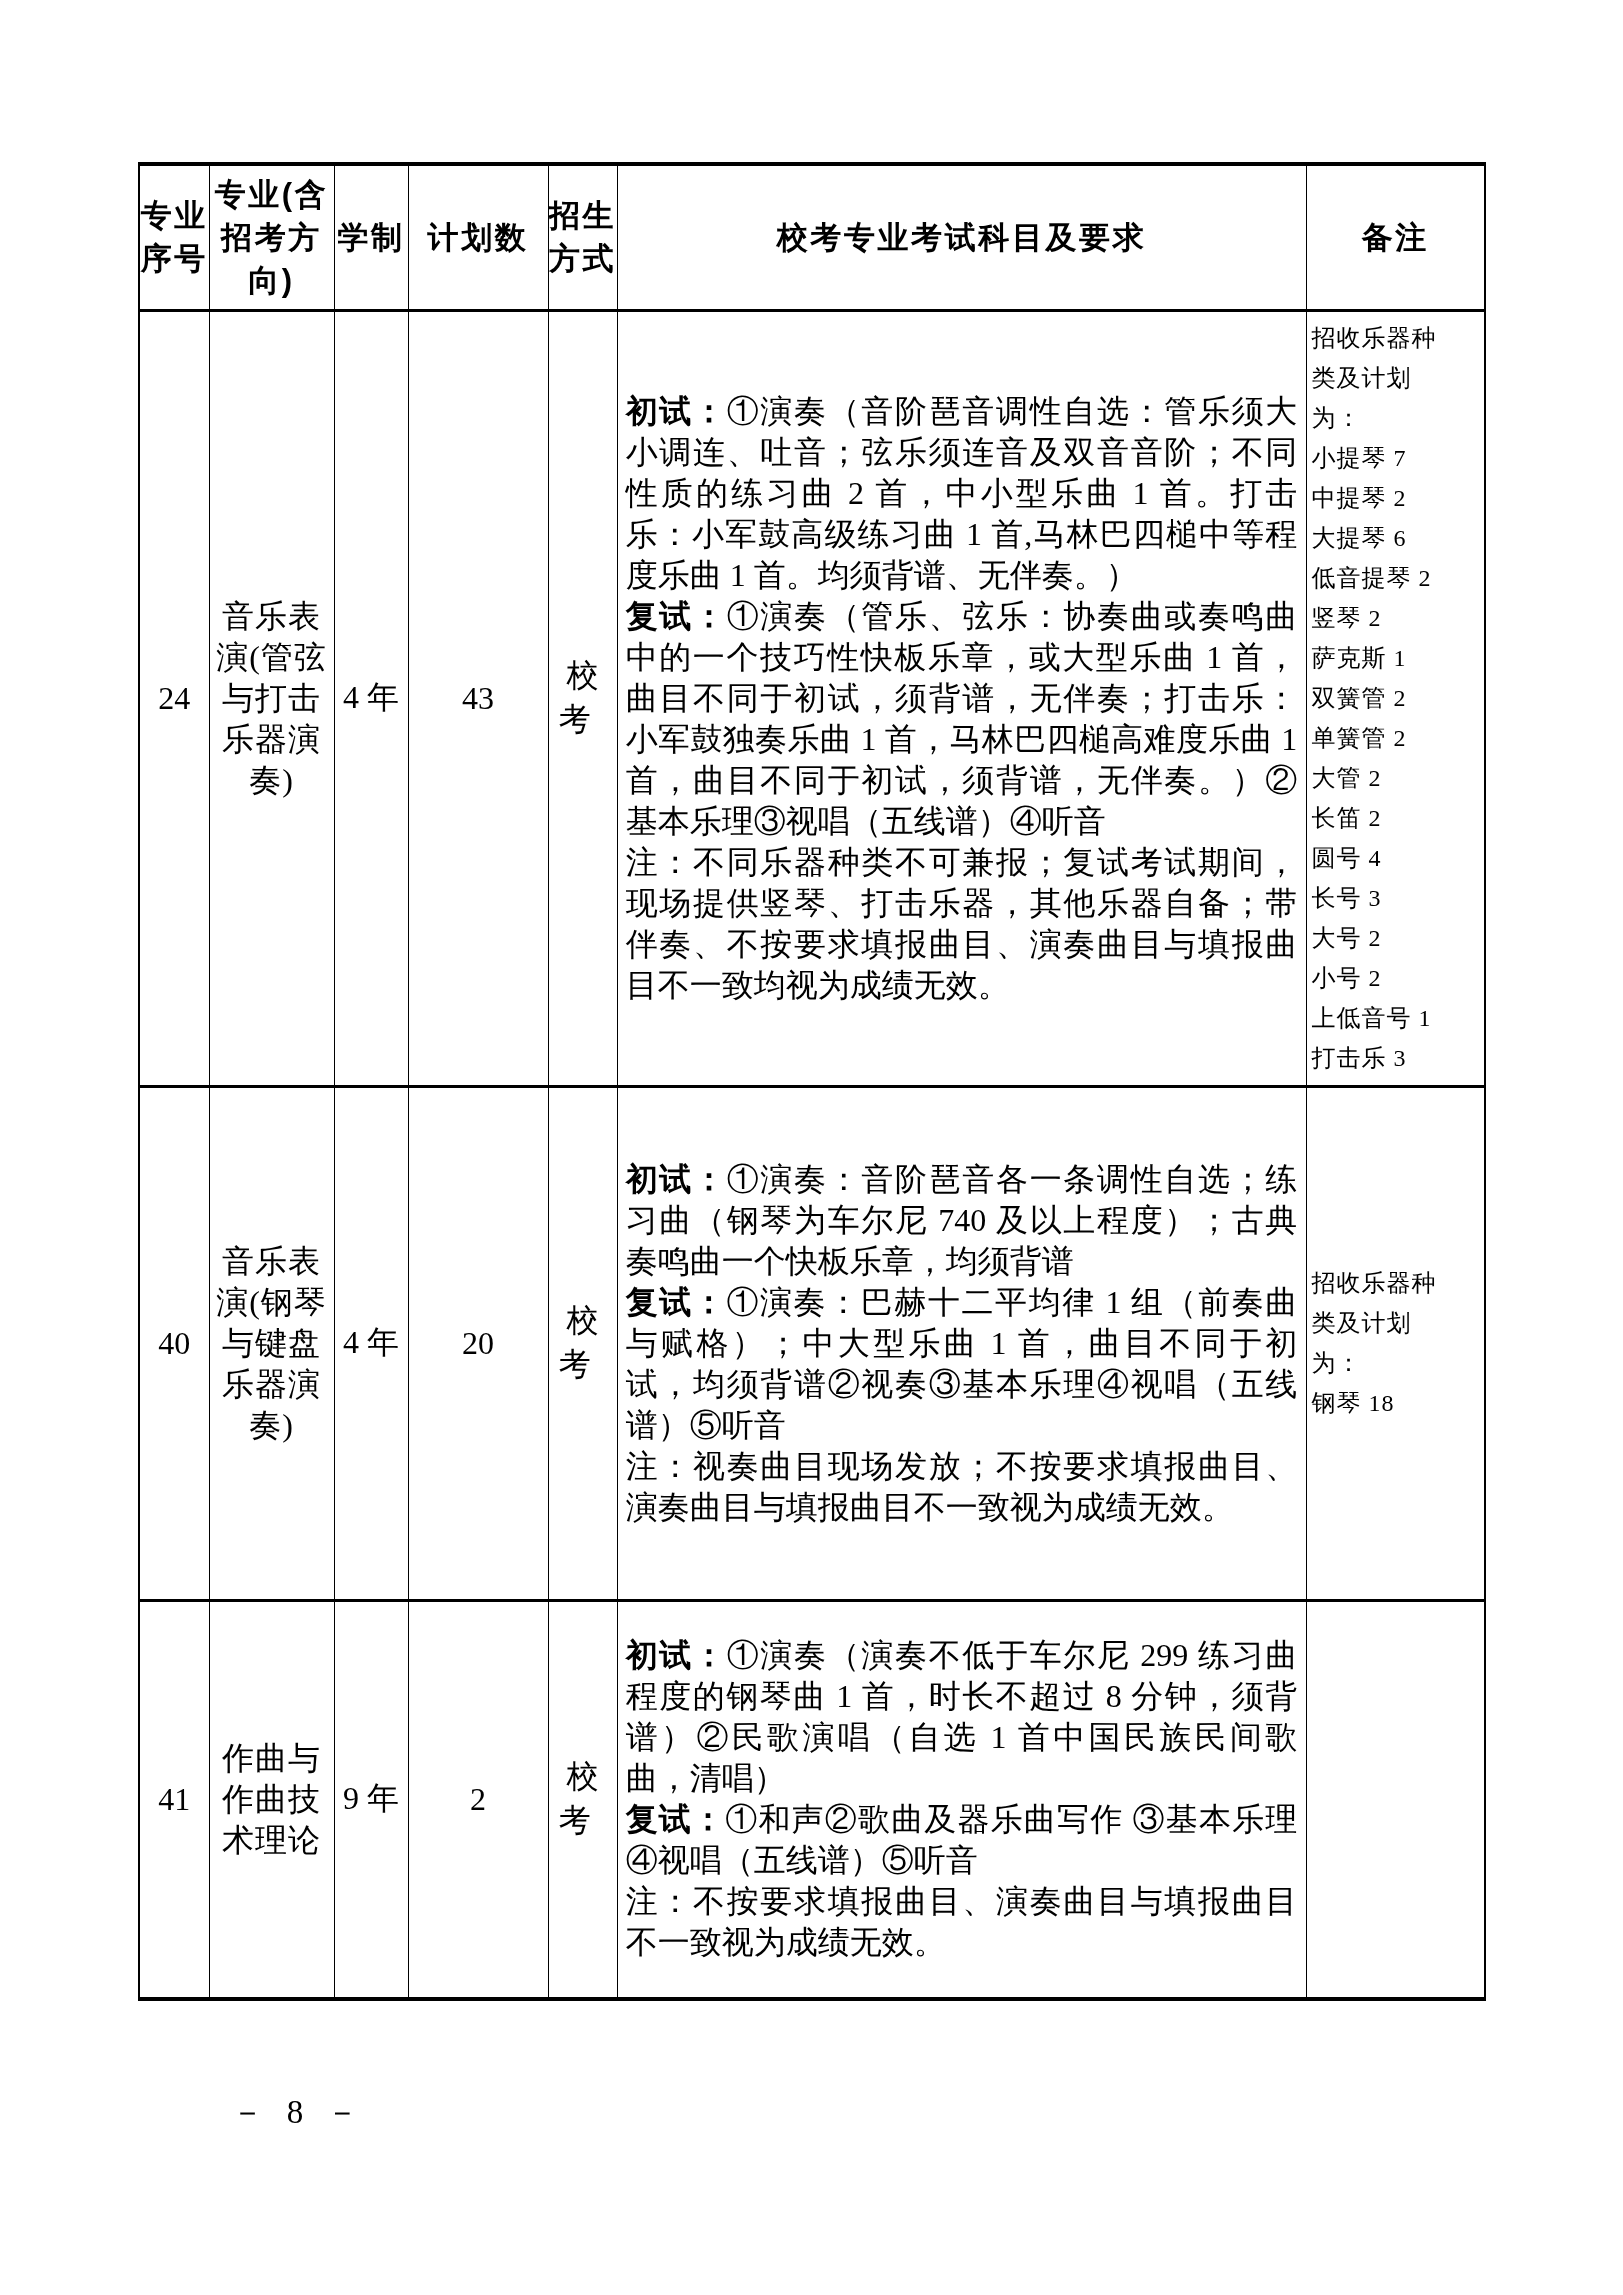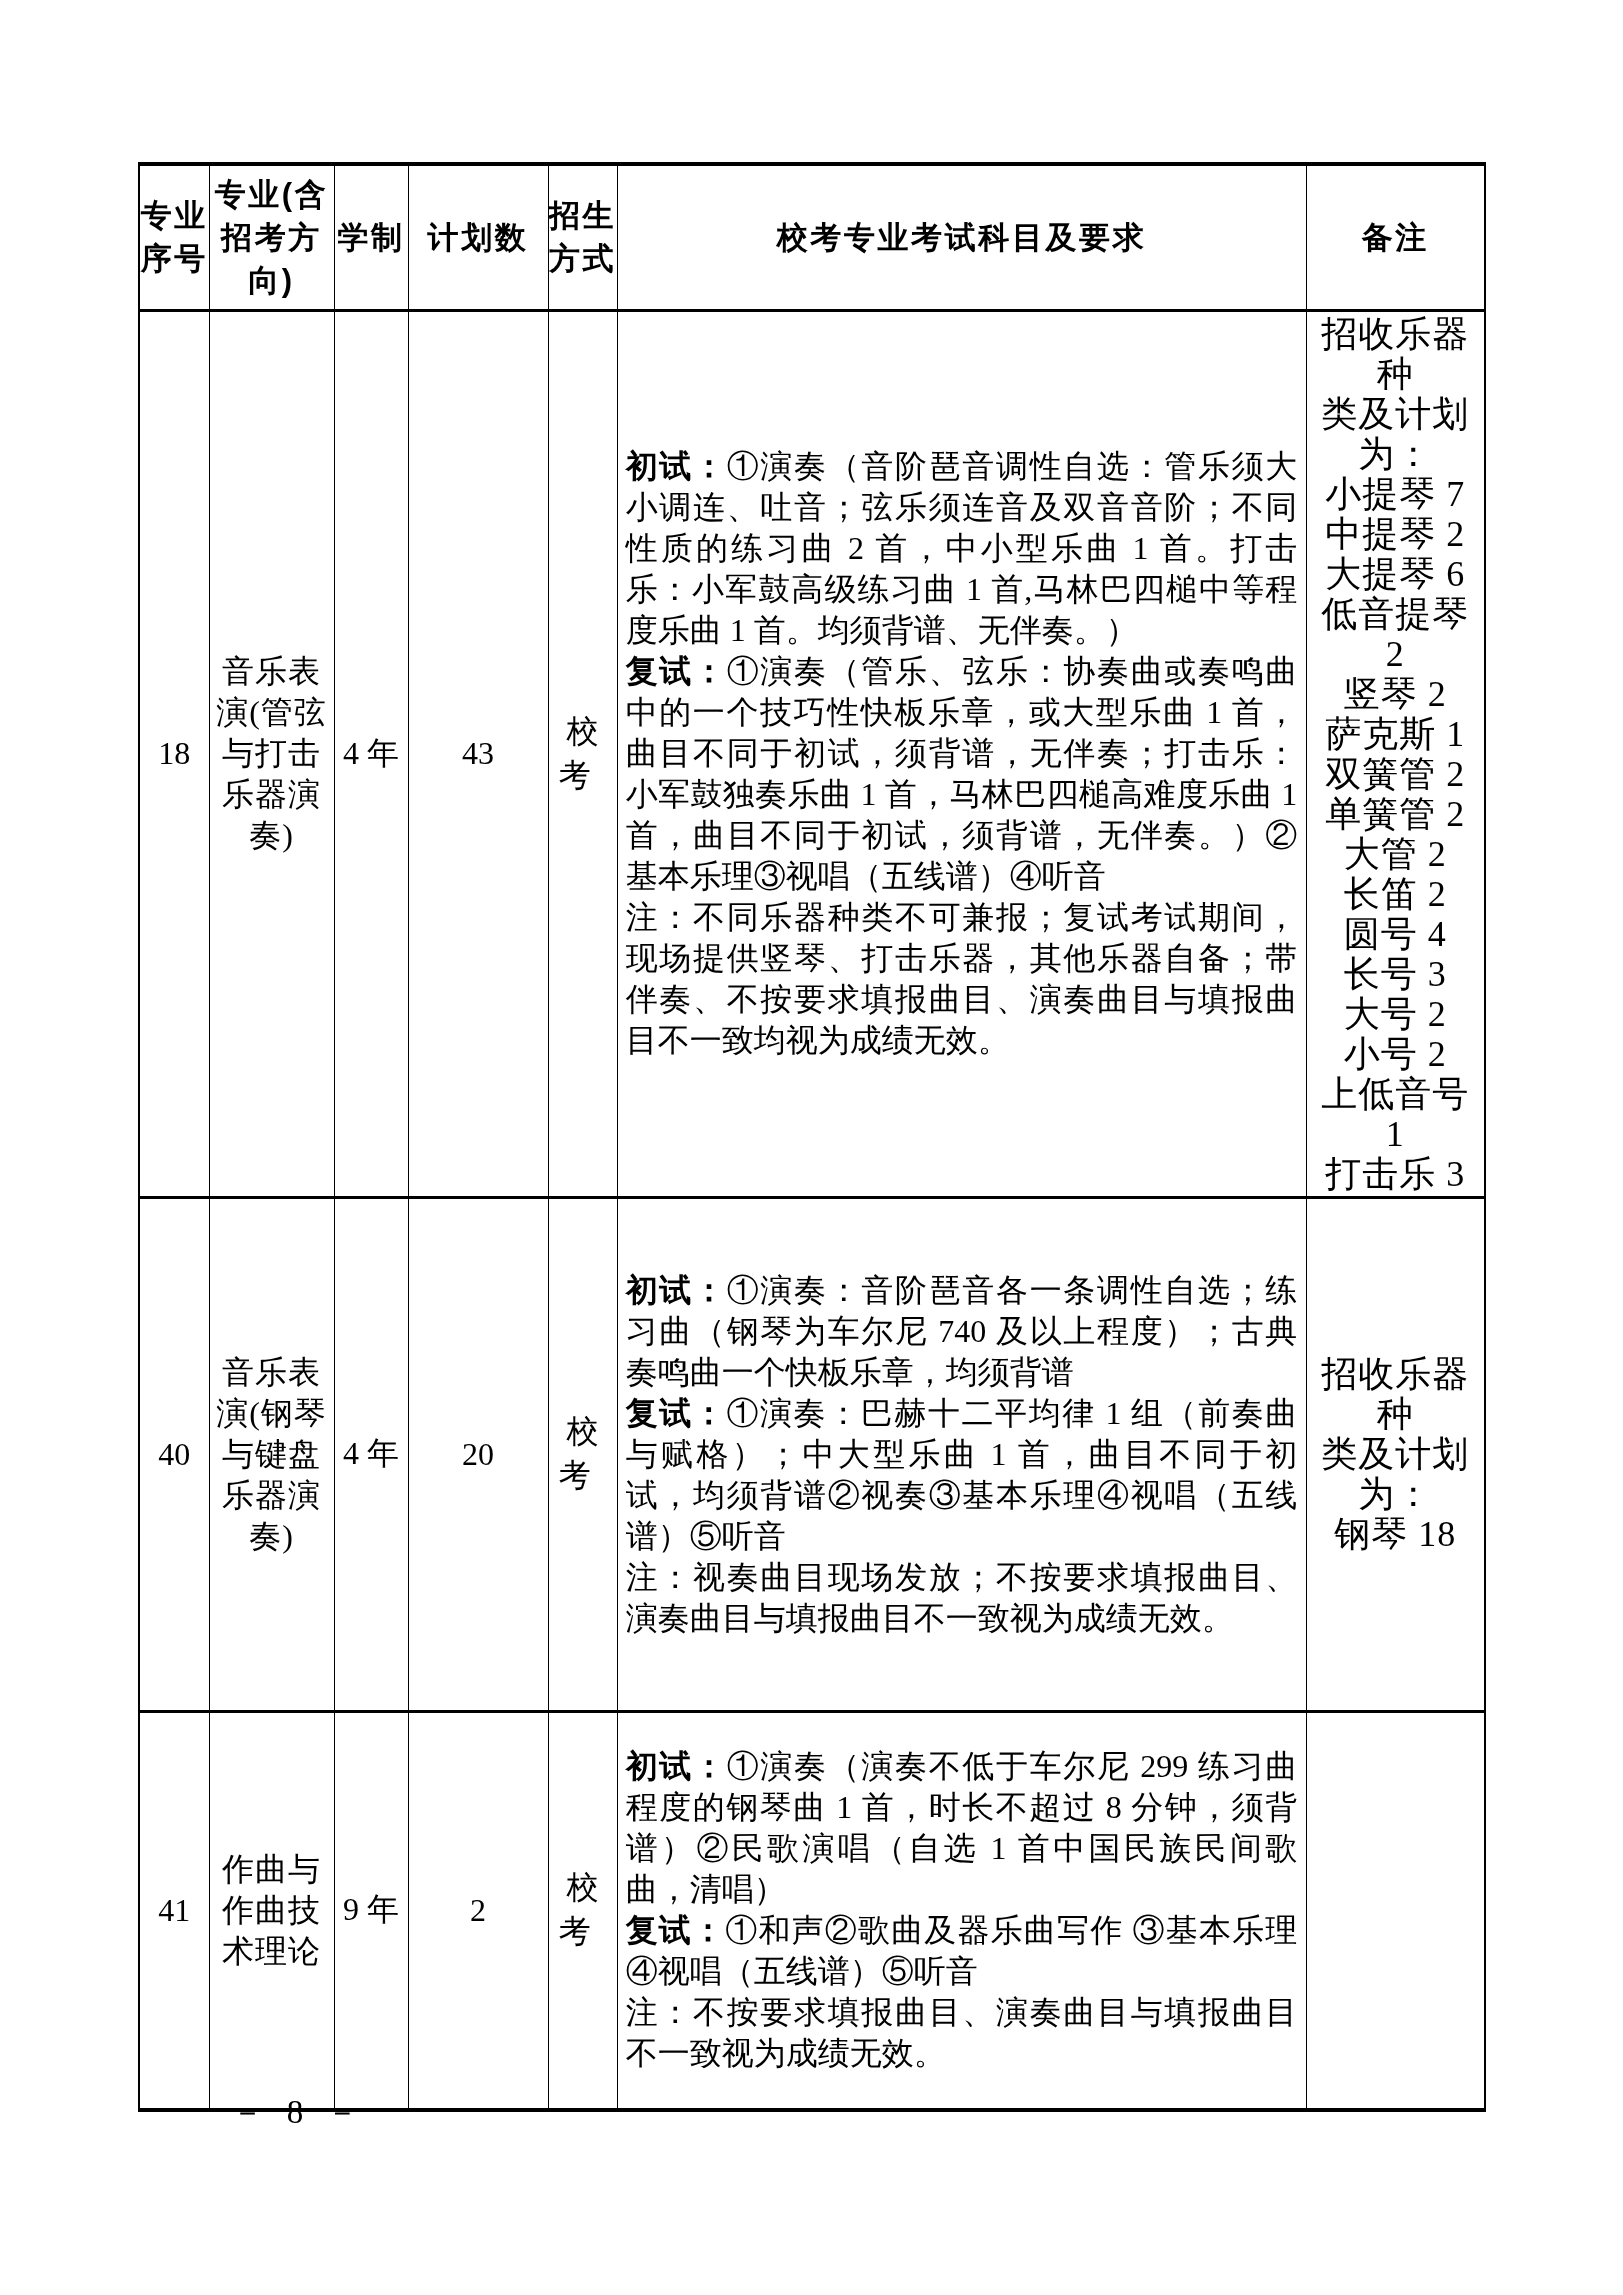--- a/index.html
+++ b/index.html
@@ -67,23 +67,23 @@
   .exam p {
     margin: 0;
     font-size: 32px;
     line-height: 41px;
     text-align: justify;
     text-align-last: left;
   }
   .exam .lbl { font-weight: bold; font-family: Liberation Serif, serif; }
   .exam .lbl.plain { font-weight: normal; }
   td.c-remark {
-    font-size: 36px;
+    font-size: 24px;
     line-height: 40px;
-    text-align: center;
+    text-align: left;
     white-space: pre-line;
     letter-spacing: 1px;
     padding: 2px 5.1px;
   }
   .page-number {
     position: absolute;
     left: 231px;
     top: 2090px;
     font-size: 33px;
     letter-spacing: 7.2px;
@@ -112,21 +112,21 @@
 向)</td>
     <td class="th">学制</td>
     <td class="th">计划数</td>
     <td class="th">招生
 方式</td>
     <td class="th">校考专业考试科目及要求</td>
     <td class="th">备注</td>
   </tr>
 
   <tr class="r-39">
-    <td class="c-id">18</td>
+    <td class="c-id">24</td>
     <td class="c-major">音乐表
 演(管弦
 与打击
 乐器演
 奏)</td>
     <td class="c-years">4 年</td>
     <td class="c-plan">43</td>
     <td class="c-method">校考</td>
     <td class="c-exam">
       <div class="exam">

